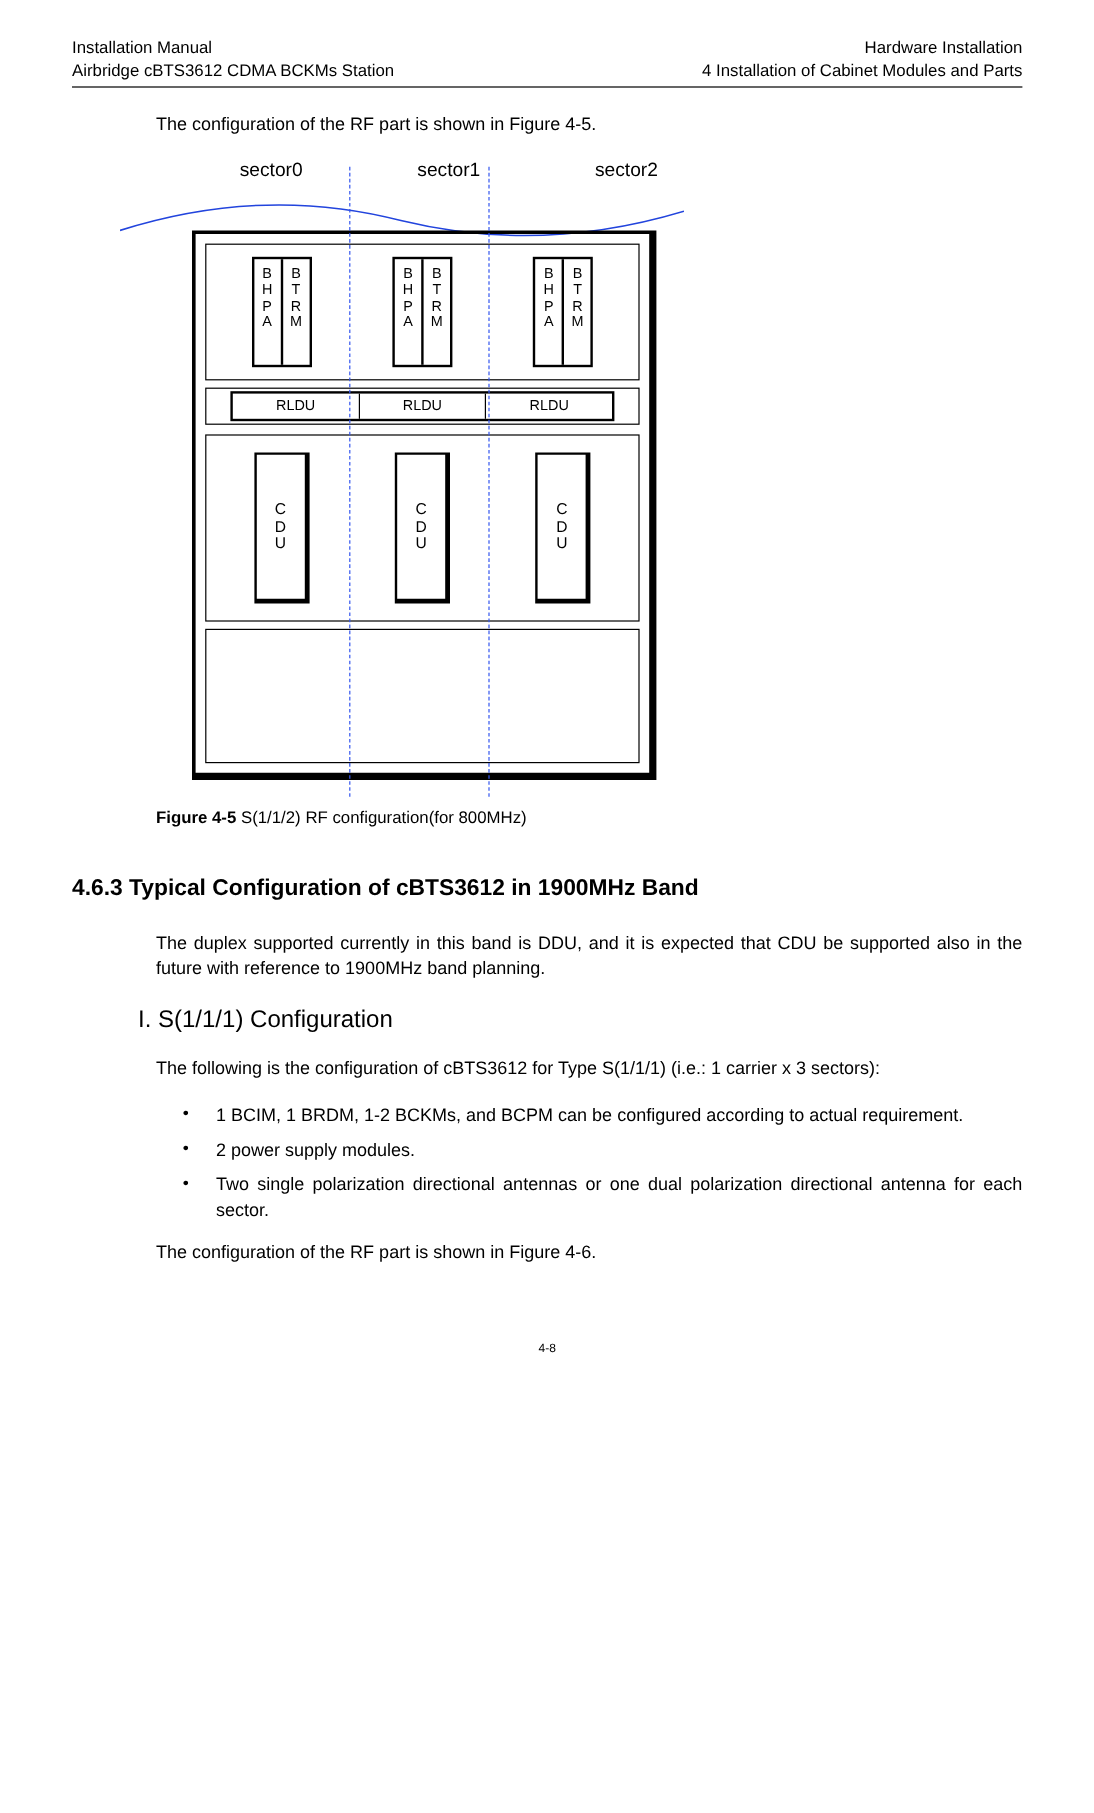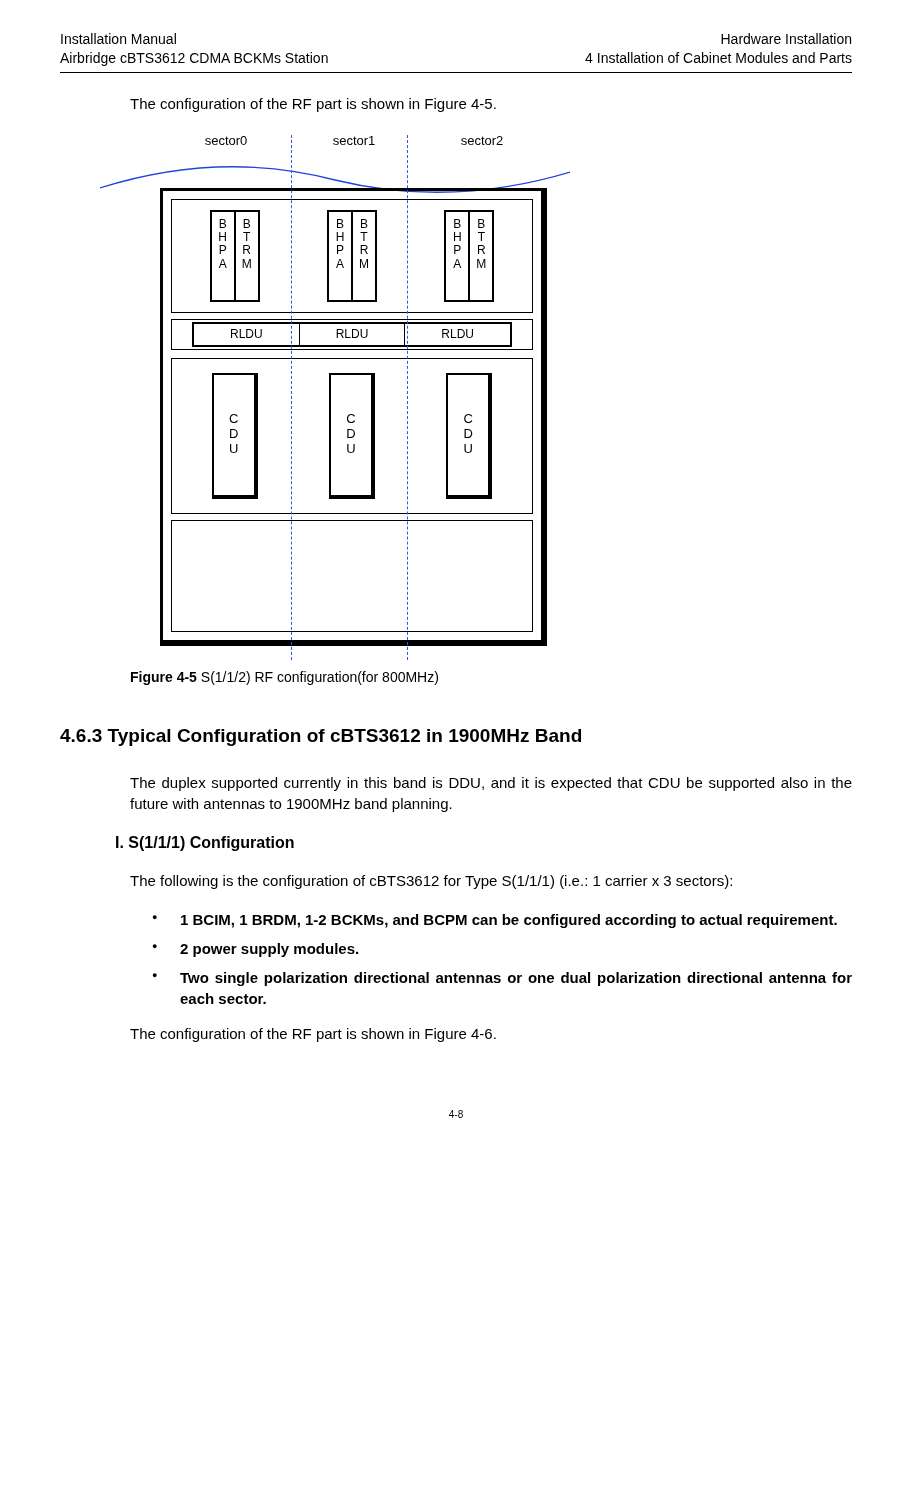--- a/index.html
+++ b/index.html
@@ -24,22 +24,22 @@
     .body-text {
       margin: 0 0 18px 70px;
       font-size: 15px;
       text-align: justify;
     }
     .figure-wrap {
       margin: 10px 0 10px 70px;
     }
     .sector-labels {
       display: flex;
-      gap: 6px;
-      font-size: 13px;
+      gap: 26px;
+      font-size: 16px;
       margin-left: 35px;
       margin-bottom: 8px;
     }
     .sector-labels span {
       width: 122px;
       text-align: center;
     }
     .swoosh-wrap {
       position: relative;
       width: 470px;
@@ -121,29 +121,28 @@
       font-size: 14px;
       margin: 22px 0 36px 70px;
     }
     .figure-caption b { font-weight: bold; }
     h2.section {
       font-size: 19px;
       font-weight: bold;
       margin: 30px 0 22px 0;
     }
     h3.sub {
-      font-size: 16px;
-      font-weight: bold;
+      font-size: 20px;
+      font-weight: normal;
       margin: 18px 0 16px 55px;
     }
     ul.bullets {
       margin: 16px 0 14px 90px;
       padding: 0;
       list-style: none;
-      font-weight: bold;
     }
     ul.bullets li {
       position: relative;
       padding-left: 30px;
       margin-bottom: 8px;
       text-align: justify;
       font-size: 15px;
     }
     ul.bullets li::before {
       content: "●";
@@ -245,21 +244,21 @@
     <div class="shelf bottom"></div>
   </div>
 </div>
 
 <p class="figure-caption">
   <b>Figure 4-5</b><span> S(1/1/2) RF configuration(for 800MHz)</span>
 </p>
 
 <h2 class="section">4.6.3  Typical Configuration of cBTS3612 in 1900MHz Band</h2>
 
-<p class="body-text">The duplex supported currently in this band is DDU, and it is expected that CDU be supported also in the future with antennas to 1900MHz band planning.</p>
+<p class="body-text">The duplex supported currently in this band is DDU, and it is expected that CDU be supported also in the future with reference to 1900MHz band planning.</p>
 
 <h3 class="sub">I. S(1/1/1) Configuration</h3>
 
 <p class="body-text">The following is the configuration of cBTS3612 for Type S(1/1/1) (i.e.: 1 carrier x 3 sectors):</p>
 
 <ul class="bullets">
   <li>1 BCIM, 1 BRDM, 1-2 BCKMs, and BCPM can be configured according to actual requirement.</li>
   <li>2 power supply modules.</li>
   <li>Two single polarization directional antennas or one dual polarization directional antenna for each sector.</li>
 </ul>

